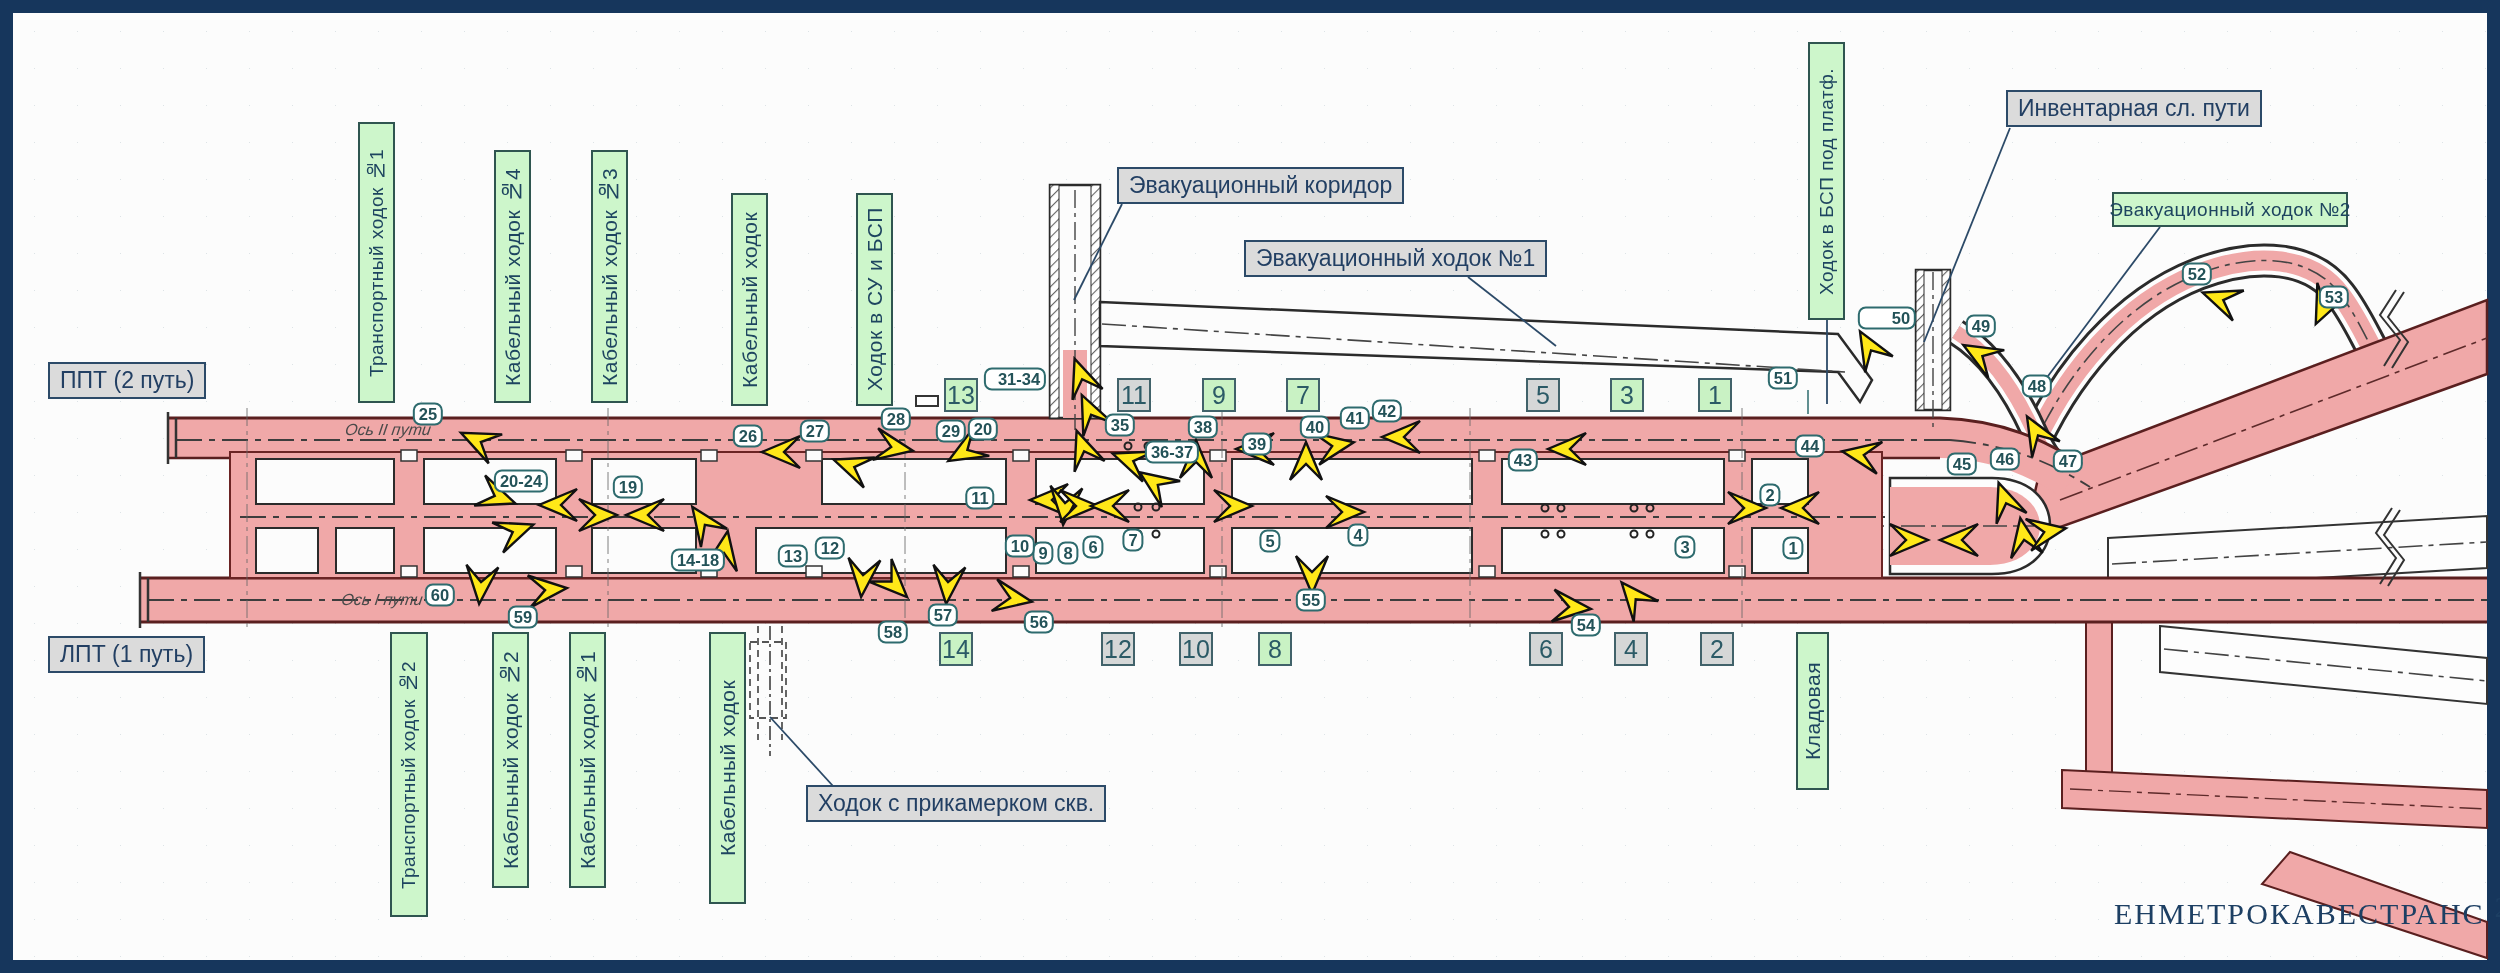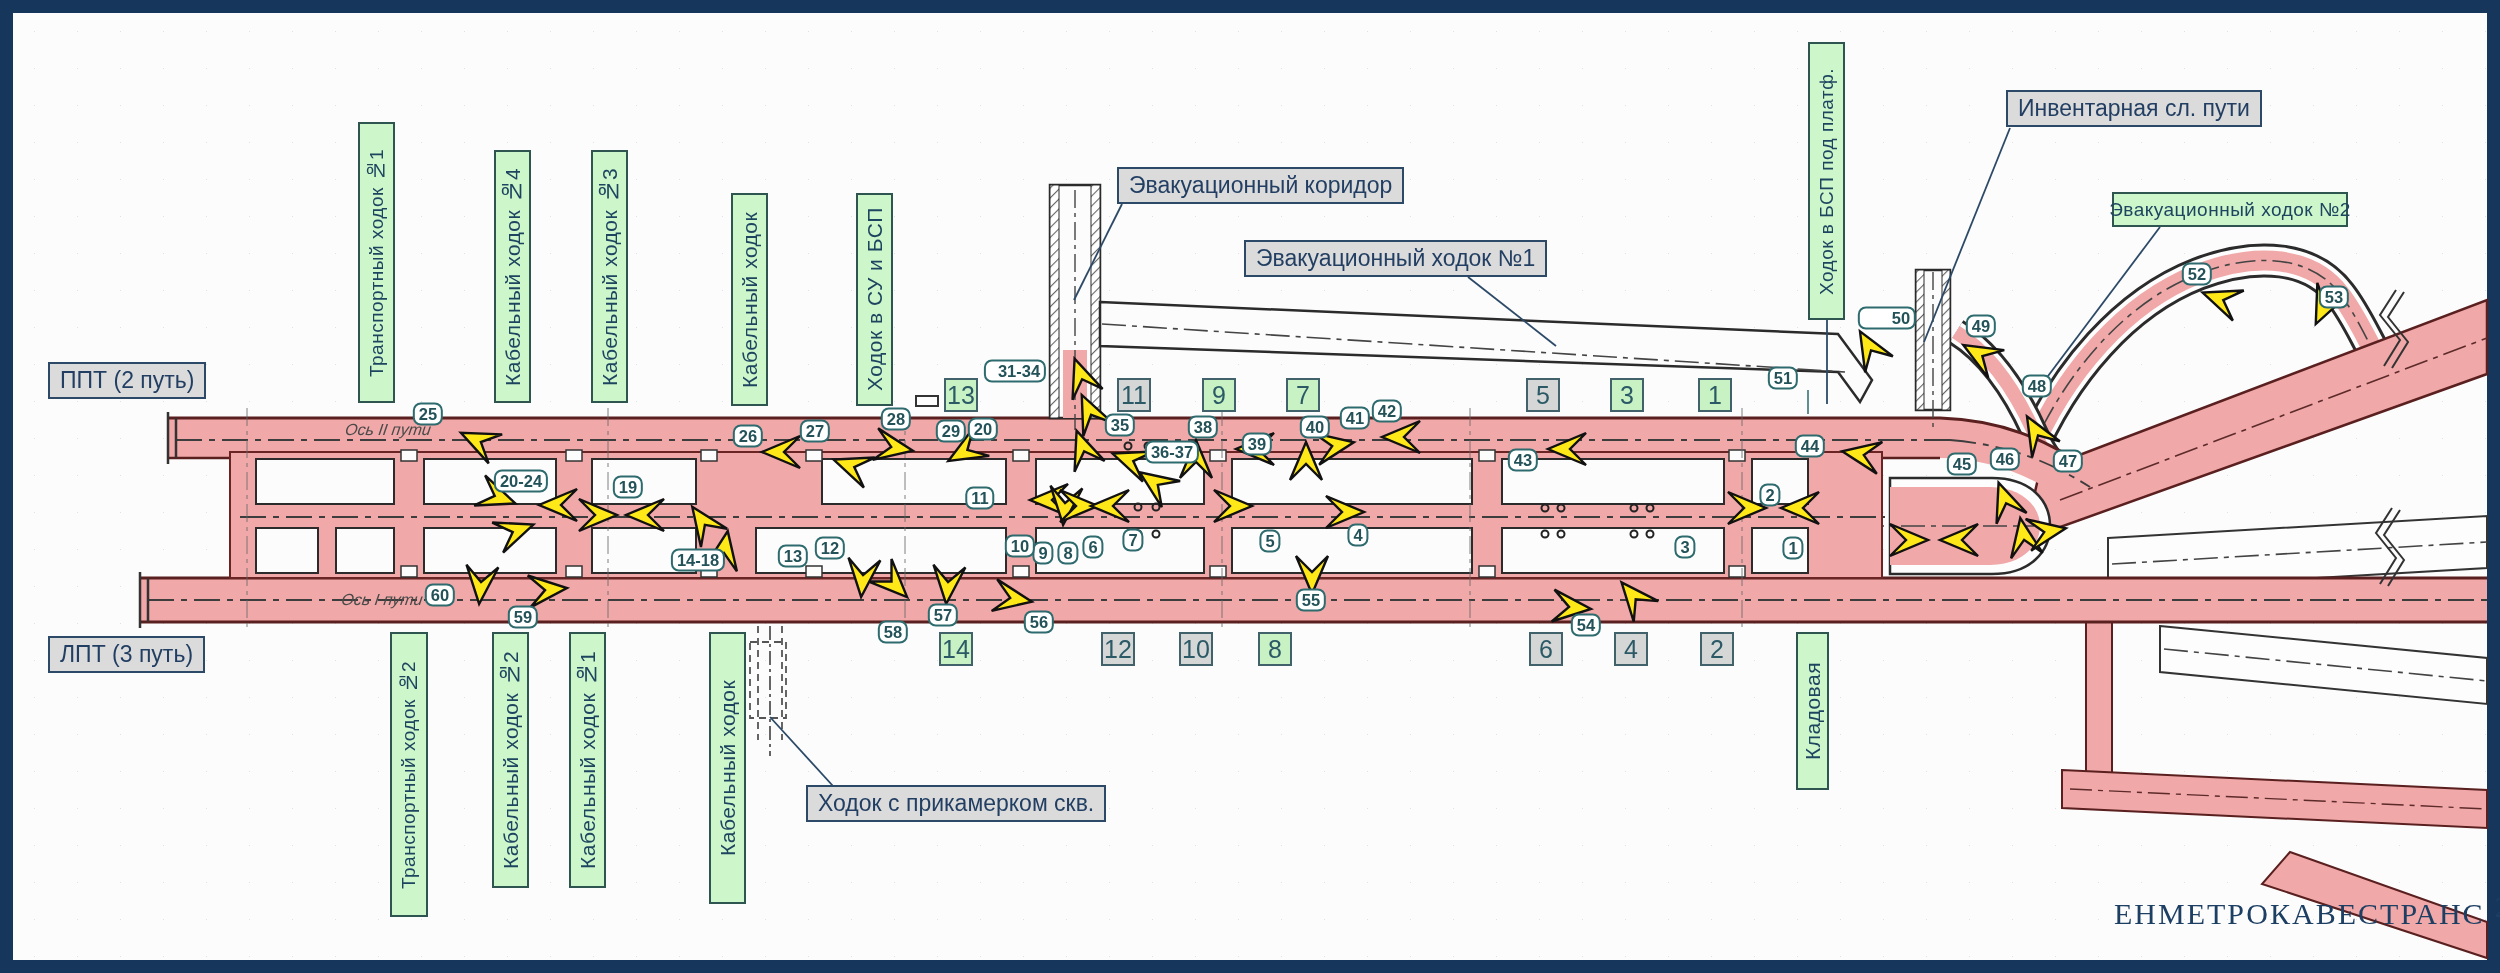--- a/index.html
+++ b/index.html
@@ -270,21 +270,21 @@
         <path d="M16,64 A55,33 0 1 1 72,92" stroke-width="7"></path>
         <path d="M80,6 V58" stroke-width="5"></path>
         <path d="M80,12 C72,40 56,58 30,67" stroke-width="4"></path>
         <path d="M22,72 H84 C96,72 100,82 94,90" stroke-width="6"></path>
       </g>
     </svg>
     <span class="txt">ЕНМЕТРОКАВЕСТРАНС</span>
     <span class="yr">2021</span>
   </div>
 <div class="callout" style="left: 48px; top: 362px;">ППТ (2 путь)</div>
-    <div class="callout" style="left: 48px; top: 636px;">ЛПТ (3 путь)</div>
+    <div class="callout" style="left: 48px; top: 636px;">ЛПТ (1 путь)</div>
     <div class="callout" style="left: 1117px; top: 167px;">Эвакуационный коридор</div>
     <div class="callout" style="left: 1244px; top: 240px;">Эвакуационный ходок №1</div>
     <div class="callout" style="left: 2006px; top: 90px;">Инвентарная сл. пути</div>
     <div class="callout" style="left: 806px; top: 785px;">Ходок с прикамерком скв.</div>
     <div class="glabel v" style="left: 358px; top: 122px; width: 37px; height: 281px; font-size: 19px;">Транспортный ходок №1</div>
     <div class="glabel v" style="left: 494px; top: 150px; width: 37px; height: 253px;">Кабельный ходок №4</div>
     <div class="glabel v" style="left: 591px; top: 150px; width: 37px; height: 253px;">Кабельный ходок №3</div>
     <div class="glabel v" style="left: 731px; top: 193px; width: 37px; height: 213px;">Кабельный ходок</div>
     <div class="glabel v" style="left: 856px; top: 193px; width: 37px; height: 213px;">Ходок в СУ и БСП</div>
     <div class="glabel v" style="left: 1808px; top: 42px; width: 37px; height: 278px; font-size: 19px;">Ходок в БСП под платф.</div>
@@ -325,21 +325,21 @@
     <div class="pm" style="left: 793px; top: 556px;">13</div>
     <div class="pm" style="left: 698px; top: 560px;">14-18</div>
     <div class="pm" style="left: 628px; top: 487px;">19</div>
     <div class="pm" style="left: 521px; top: 481px;">20-24</div>
     <div class="pm" style="left: 428px; top: 414px;">25</div>
     <div class="pm" style="left: 748px; top: 436px; border-radius: 8px;">26</div>
     <div class="pm" style="left: 815px; top: 431px;">27</div>
     <div class="pm" style="left: 896px; top: 419px;">28</div>
     <div class="pm" style="left: 951px; top: 431px;">29</div>
     <div class="pm" style="left: 983px; top: 429px;">20</div>
-    <div class="pm" style="left: 1015px; top: 371px; padding-left: 12px;">31-34</div>
+    <div class="pm" style="left: 1015px; top: 379px; padding-left: 12px;">31-34</div>
     <div class="pm" style="left: 1120px; top: 425px;">35</div>
     <div class="pm" style="left: 1172px; top: 452px;">36-37</div>
     <div class="pm" style="left: 1203px; top: 427px;">38</div>
     <div class="pm" style="left: 1257px; top: 444px;">39</div>
     <div class="pm" style="left: 1315px; top: 427px;">40</div>
     <div class="pm" style="left: 1355px; top: 418px;">41</div>
     <div class="pm" style="left: 1387px; top: 411px;">42</div>
     <div class="pm" style="left: 1523px; top: 460px;">43</div>
     <div class="pm" style="left: 1810px; top: 446px;">44</div>
     <div class="pm" style="left: 1962px; top: 464px;">45</div>

